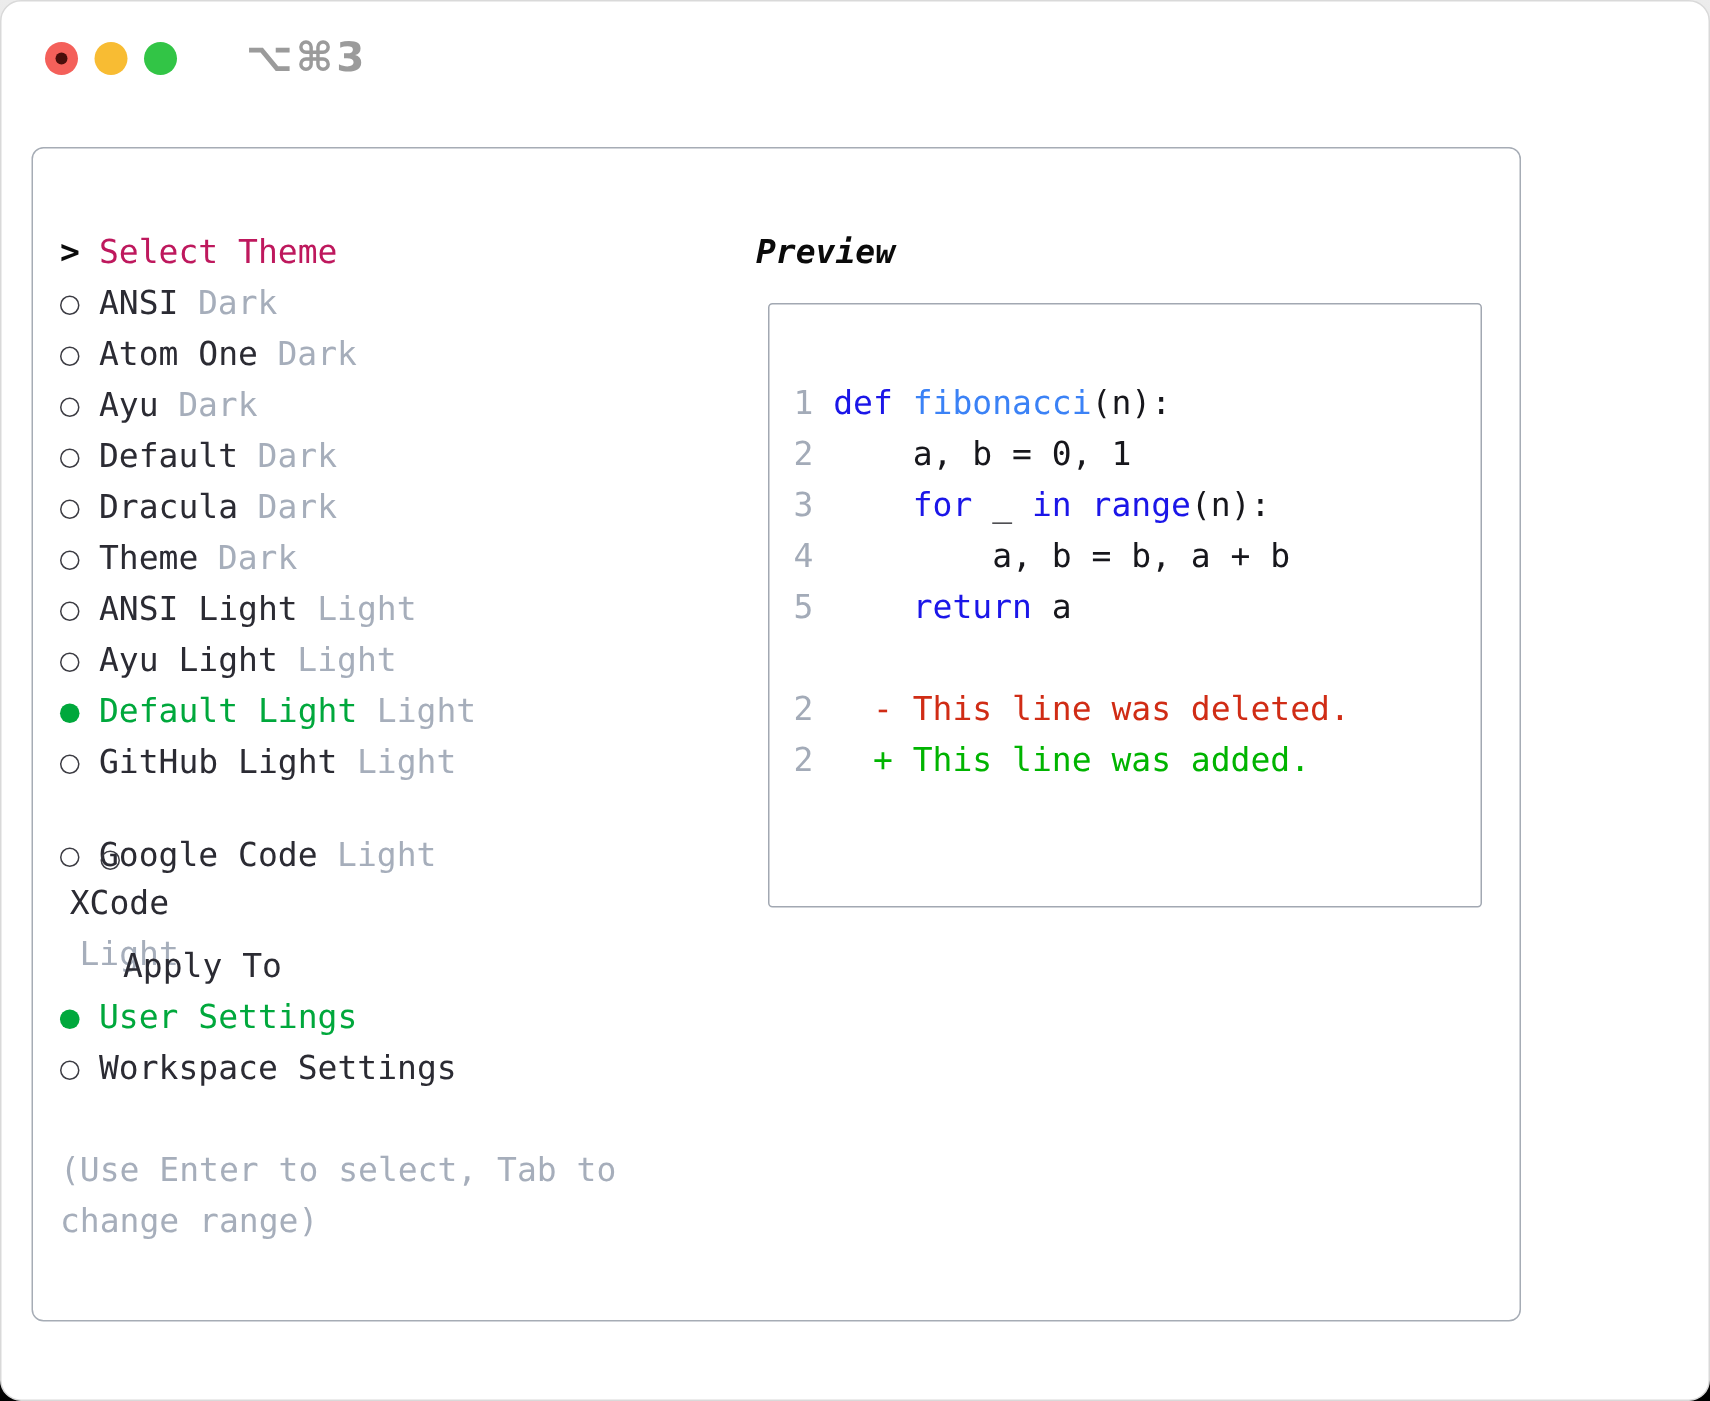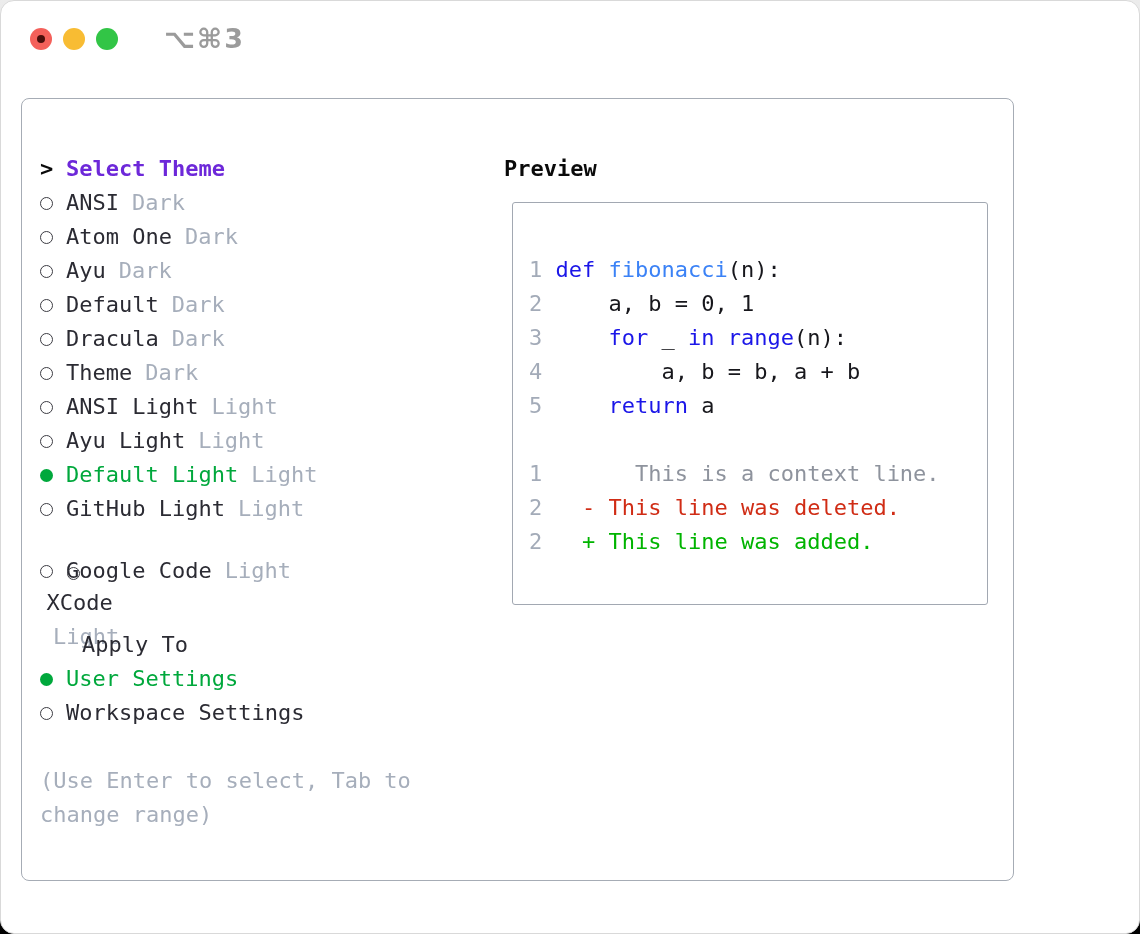--- a/index.html
+++ b/index.html
@@ -36,29 +36,29 @@
   }
   .row {
     position:absolute; left:18px; height:34px;
     display:flex; align-items:center;
     font-size:22px; line-height:34px; color:#2b2b33; white-space:pre;
   }
   .marker { width:26px; display:inline-flex; align-items:center; flex:0 0 26px; }
   .arrow  { color:#0a0a0a; font-weight:700; }
   .circle { width:13px; height:13px; border-radius:50%; border:1.5px solid #3c3c43; }
   .circle.filled { border:none; background:#00a83c; }
-  .heading-text { font-weight:700; color:#6d28d9; }
+  .heading-text { font-weight:400; color:#be185d; }
   .tname.sel { color:#00a83c; }
   .variant { color:#a6aebb; margin-left:13px; }
   .plain-row { left:60px; }
   .help { position:absolute; left:18px; height:34px; font-size:22px; line-height:34px;
           color:#a6aebb; white-space:pre; }
   
   .preview-heading { position:absolute; left:482px; top:53px; height:34px;
-          font-size:22px; line-height:34px; font-weight:700; color:#0a0a0a; }
+          font-size:22px; line-height:34px; font-weight:700; color:#0a0a0a;font-style:italic; }
   .preview-box {
     position:absolute; left:490px; top:103px; width:476px; height:403px;
     border:1.5px solid #a2a8b2; border-radius:3px; background:#fff;
     padding:50px 0 0 16px; overflow:hidden;
   }
   .cline { height:34px; font-size:22px; line-height:34px; white-space:pre; }
   .tok-gut { color:#a3abb8; }
   .tok-kw  { color:#1b16e8; }
   .tok-fn  { color:#3b82f6; }
   .tok-pl  { color:#17171c; }
@@ -114,19 +114,18 @@
 
     <div class="preview-heading">Preview</div>
     <div class="preview-box">
       <div id="code">
           <div class="cline"><span class="tok-gut">1 </span><span class="tok-kw">def </span><span class="tok-fn">fibonacci</span><span class="tok-pl">(n):</span></div>
           <div class="cline"><span class="tok-gut">2 </span><span class="tok-pl">    a, b = 0, 1</span></div>
           <div class="cline"><span class="tok-gut">3 </span><span class="tok-pl">    </span><span class="tok-kw">for</span><span class="tok-pl"> _ </span><span class="tok-kw">in</span><span class="tok-pl"> </span><span class="tok-kw">range</span><span class="tok-pl">(n):</span></div>
           <div class="cline"><span class="tok-gut">4 </span><span class="tok-pl">        a, b = b, a + b</span></div>
           <div class="cline"><span class="tok-gut">5 </span><span class="tok-pl">    </span><span class="tok-kw">return</span><span class="tok-pl"> a</span></div>
           <div class="cline"></div>
-          <div class="cline"><span class="tok-gut">1 </span><span class="tok-ctx">      This is a context line.</span></div>
           <div class="cline"><span class="tok-gut">2 </span><span class="tok-del">  - This line was deleted.</span></div>
           <div class="cline"><span class="tok-gut">2 </span><span class="tok-add">  + This line was added.</span></div>
         </div>
     </div>
   </div>
 </div>
 
 </body></html>

